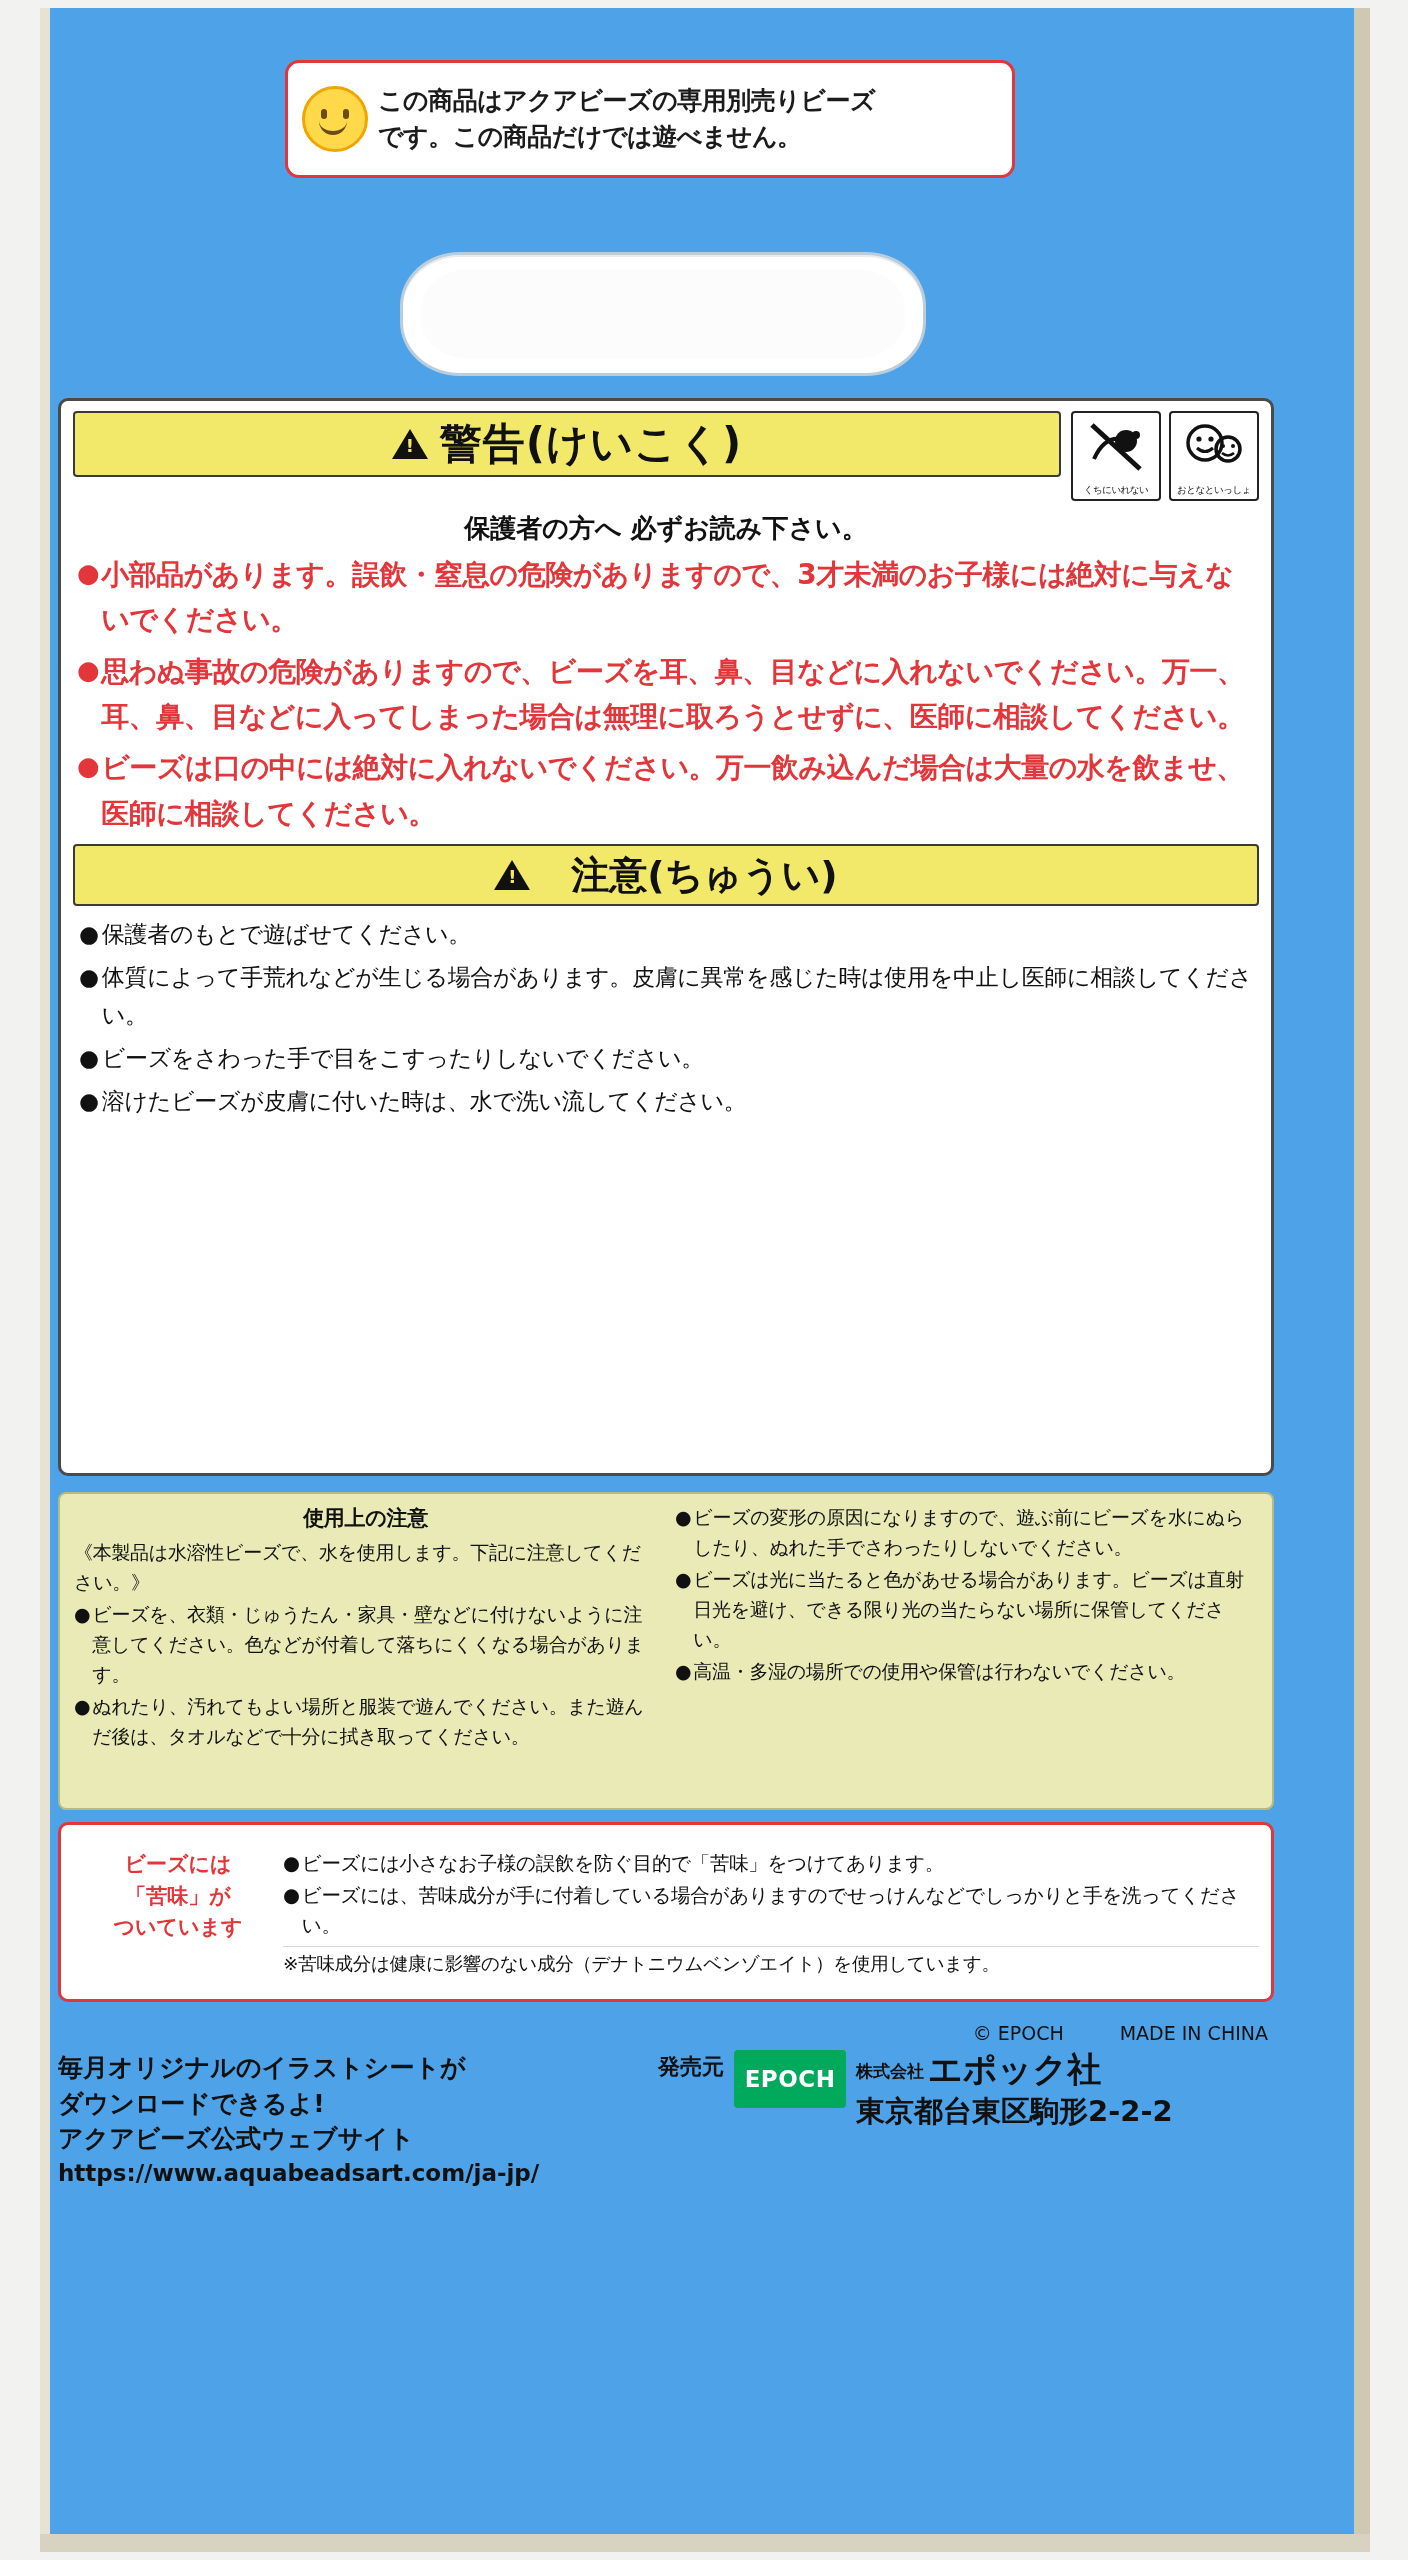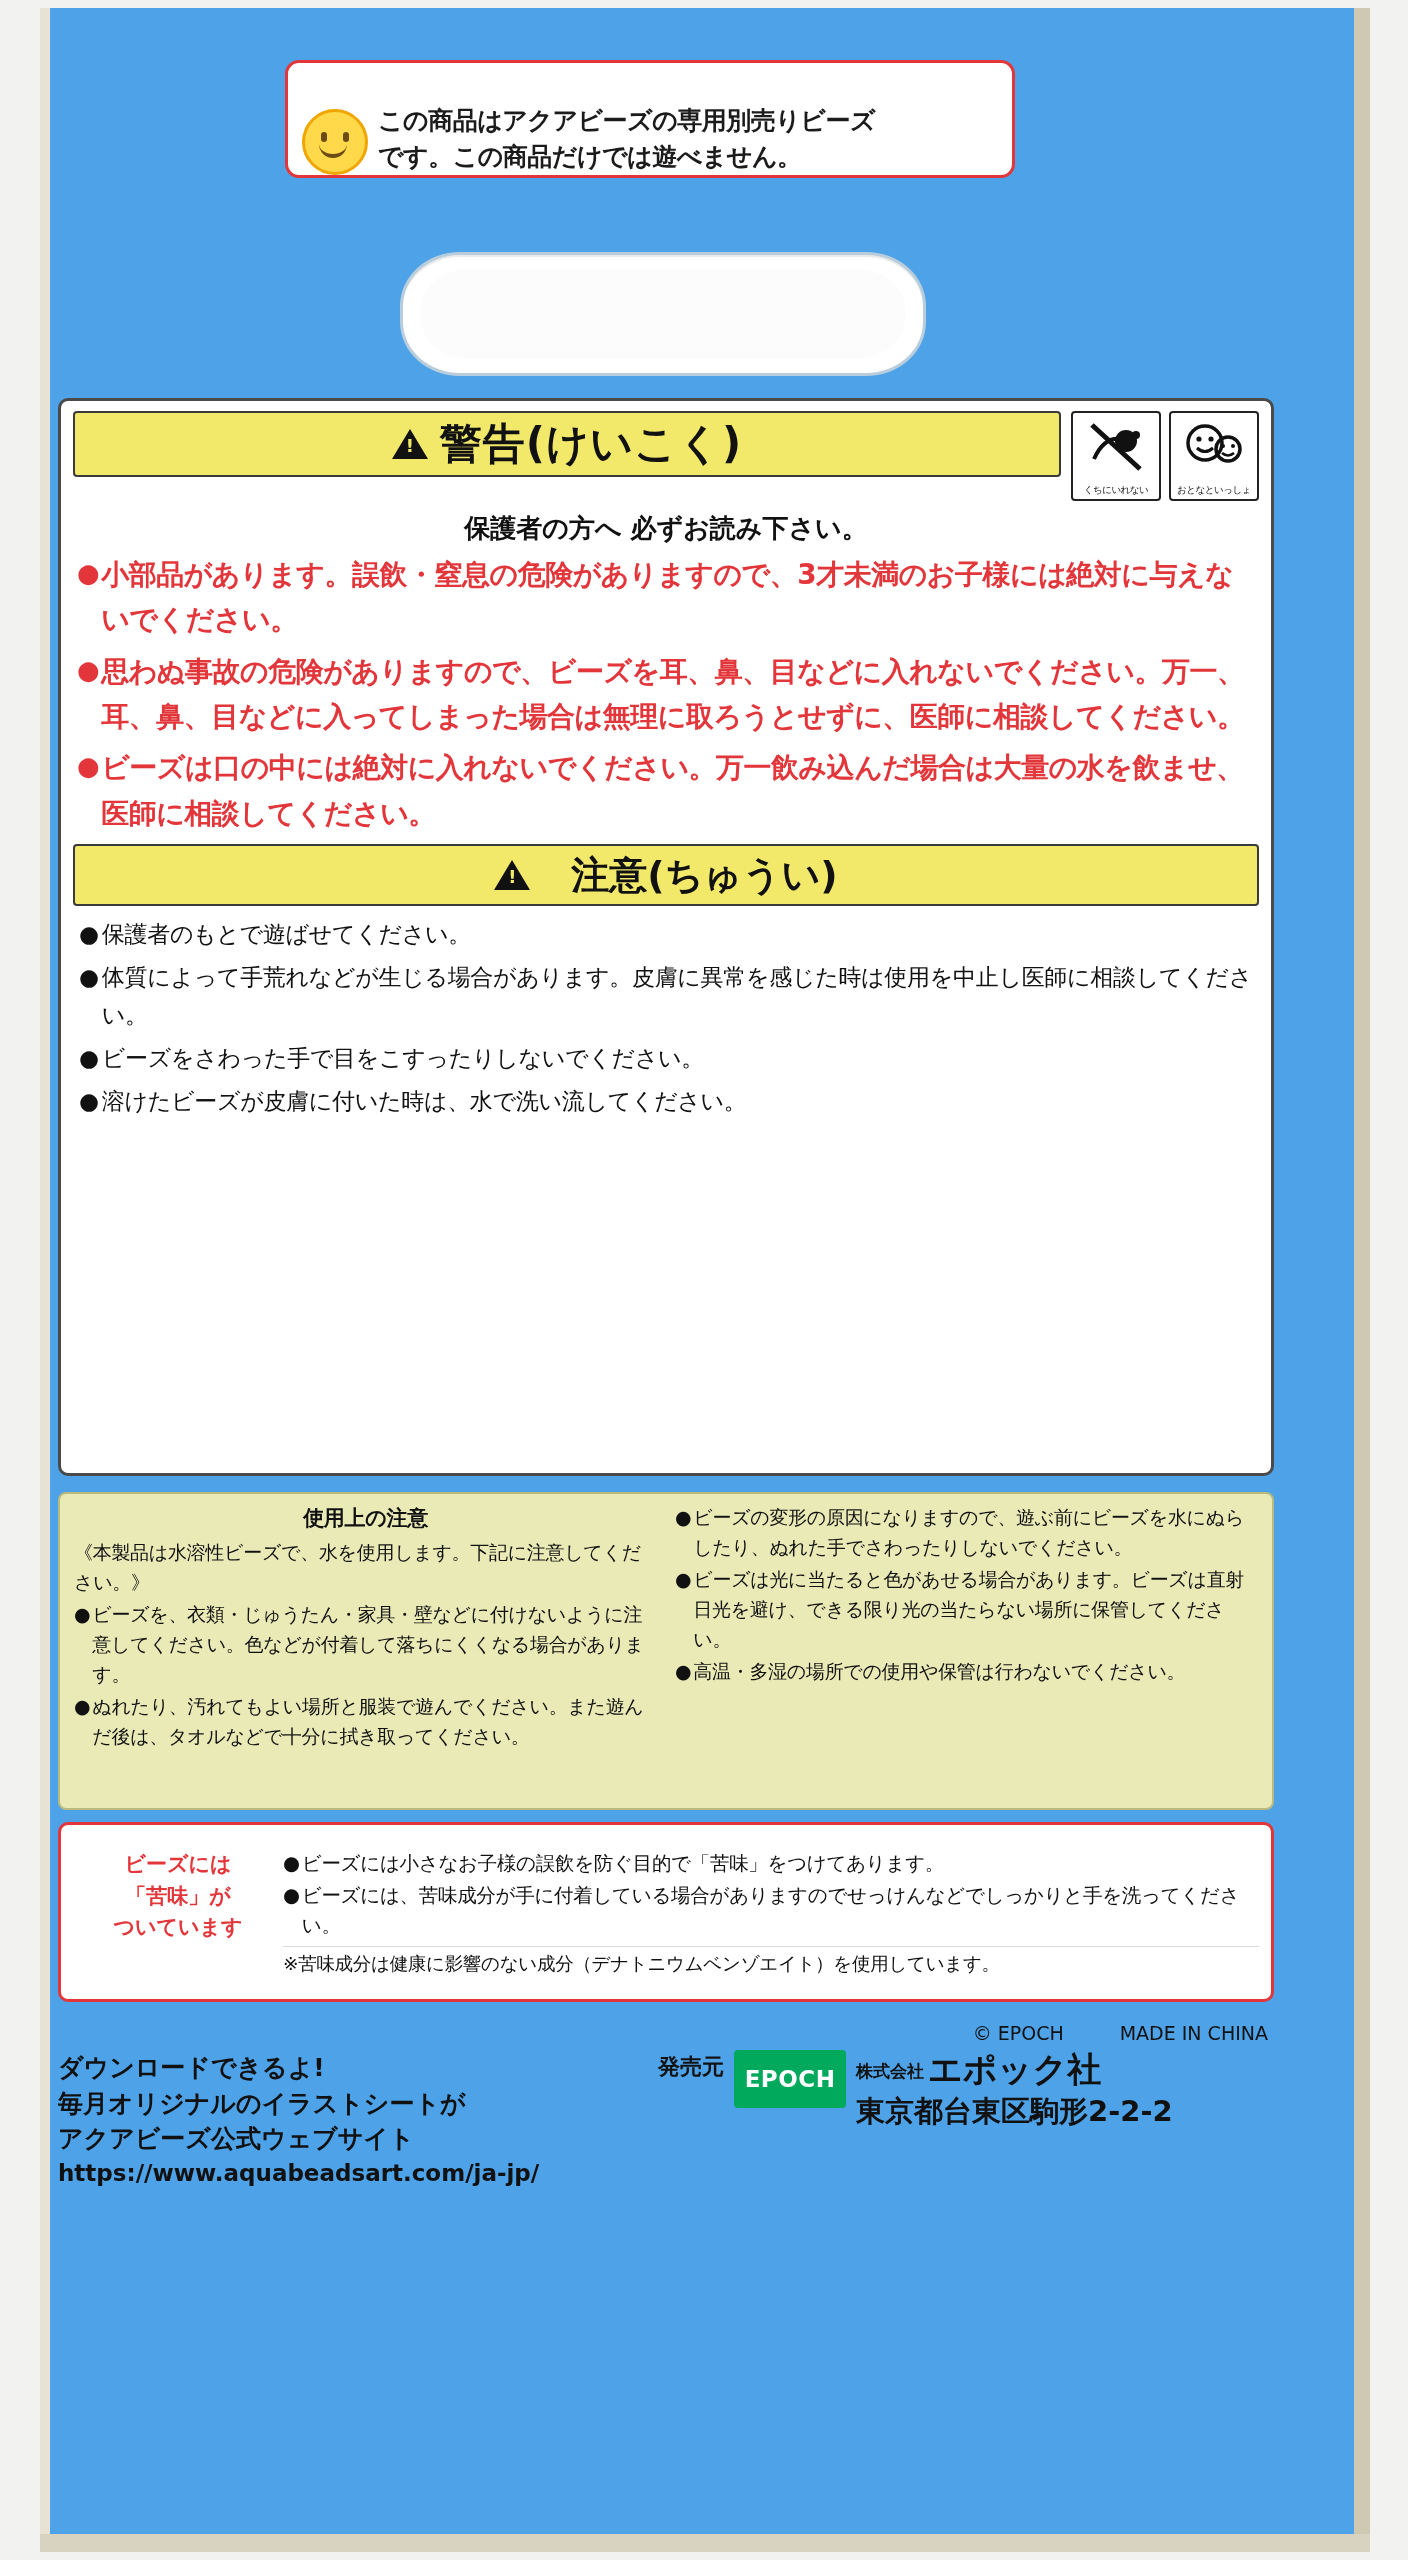--- a/index.html
+++ b/index.html
@@ -12,21 +12,21 @@
   .board-right-edge{position:absolute;right:0;top:0;width:16px;height:100%;background:#cfc9b4;}
   .board-bottom-edge{position:absolute;left:0;bottom:0;width:100%;height:18px;background:#d8d3c0;}
   .board-left-edge{position:absolute;left:0;top:0;width:10px;height:100%;background:#e6e2d4;}
   .hang-hole{position:absolute;left:400px;top:252px;width:520px;height:118px;
              background:#ffffff;border:3px solid #b9cddc;border-radius:60px/54px;
              box-shadow:0 2px 0 rgba(0,0,0,0.08) inset;}
   .hang-hole:after{content:"";position:absolute;left:18px;top:14px;right:18px;bottom:14px;background:#fcfcfc;border-radius:48px/40px;}
 
   
   .top-notice{position:absolute;left:285px;top:60px;width:730px;height:118px;background:#ffffff;
-              border:3px solid #e2363b;border-radius:14px;display:flex;align-items:flex-end;padding:0 14px;box-sizing:border-box;}
+              border:3px solid #e2363b;border-radius:14px;display:flex;align-items:center;padding:0 14px;box-sizing:border-box;}
   .smiley{width:60px;height:60px;border-radius:50%;background:#ffd94a;border:3px solid #f0a500;flex:none;position:relative;margin-right:10px;}
   .smiley .eye{position:absolute;top:20px;width:6px;height:10px;background:#6b4b16;border-radius:3px;}
   .smiley .eye.l{left:16px;} .smiley .eye.r{right:16px;}
   .smiley .mouth{position:absolute;left:14px;top:28px;width:28px;height:14px;border-bottom:4px solid #6b4b16;border-radius:0 0 20px 20px;}
   .top-notice-text{font-size:25px;line-height:1.45;color:#1b1b1b;font-weight:bold;letter-spacing:-0.5px;}
 
   
   .warn-panel{position:absolute;left:58px;top:398px;width:1216px;height:1078px;background:#ffffff;
               border:3px solid #4a4a4a;border-radius:10px;box-sizing:border-box;padding:10px 12px;}
   .warn-head{display:flex;align-items:flex-start;}
@@ -233,22 +233,22 @@
     </div>
   </div>
 
   <div class="footer">
     <div class="foot-top">
       <span>© EPOCH</span>
       <span>MADE IN CHINA</span>
     </div>
     <div class="foot-main">
       <div class="foot-left">
+        <div>毎月オリジナルのイラストシートが</div>
         <div>ダウンロードできるよ!</div>
-        <div>毎月オリジナルのイラストシートが</div>
         <div>アクアビーズ公式ウェブサイト</div>
         <div class="url">https://www.aquabeadsart.com/ja-jp/</div>
       </div>
       <div class="foot-right">
         <div class="seller-label">発売元</div>
         <div class="epoch-logo">EPOCH</div>
         <div>
           <div class="company">
             <span class="kabu">株式会社</span><span>エポック社</span>
           </div>

